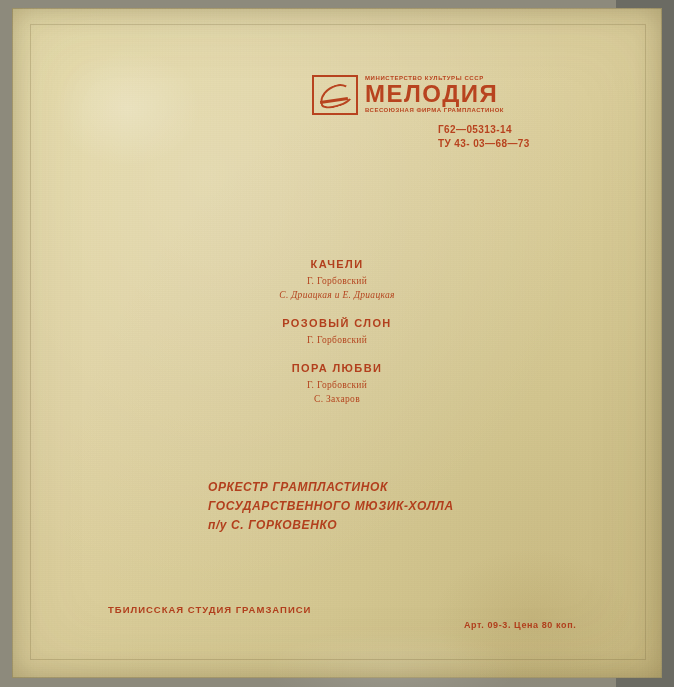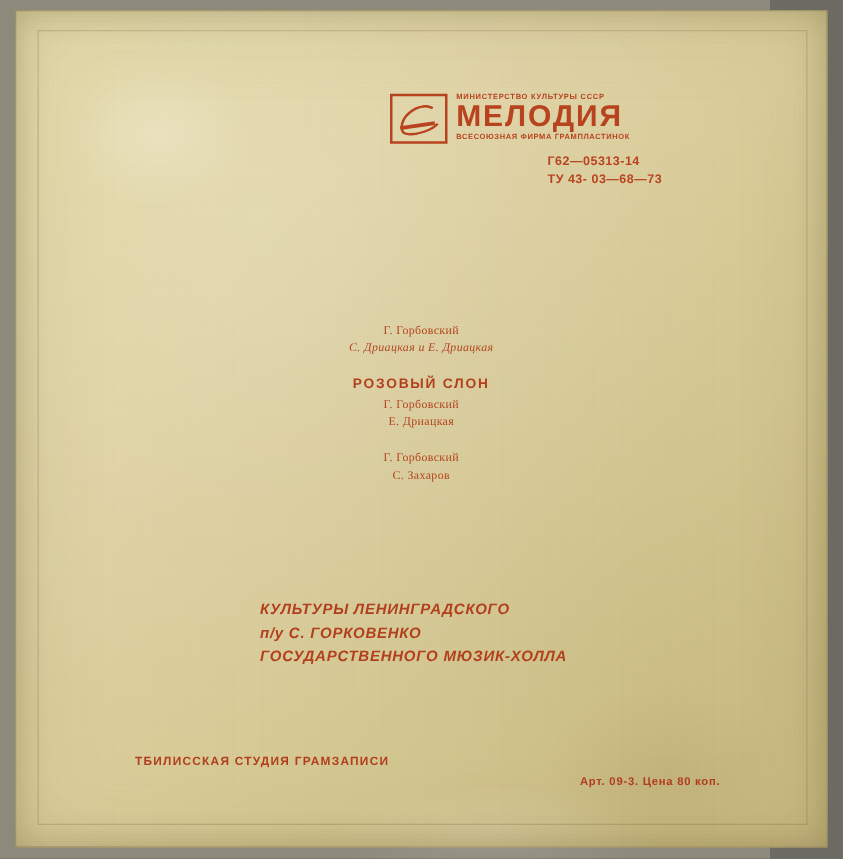--- a/index.html
+++ b/index.html
@@ -256,41 +256,42 @@
         <div id="catalog">
           <div>Г62—05313-14</div>
           <div>ТУ 43- 03—68—73</div>
         </div>
       </div>
 
 
       <div id="tracks">
 
         <div class="track">
+          <div class="track-title">КАЧЕЛИ</div>
           <div class="credit">Г. Горбовский</div>
           <div class="credit em">С. Дриацкая и Е. Дриацкая</div>
         </div>
 
         <div class="track">
           <div class="track-title">РОЗОВЫЙ СЛОН</div>
           <div class="credit">Г. Горбовский</div>
-          <div class="credit">Е. Дриацкая</div>
         </div>
 
         <div class="track">
+          <div class="track-title">ПОРА ЛЮБВИ</div>
           <div class="credit">Г. Горбовский</div>
           <div class="credit">С. Захаров</div>
         </div>
 
       </div>
 
       <div id="orchestra">
-        <div>КУЛЬТУРЫ ЛЕНИНГРАДСКОГО</div>
+        <div>ОРКЕСТР ГРАМПЛАСТИНОК</div>
+        <div>ГОСУДАРСТВЕННОГО МЮЗИК-ХОЛЛА</div>
         <div>п/у С. ГОРКОВЕНКО</div>
-        <div>ГОСУДАРСТВЕННОГО МЮЗИК-ХОЛЛА</div>
       </div>
 
       <div id="studio">ТБИЛИССКАЯ СТУДИЯ ГРАМЗАПИСИ</div>
       <div id="price">Арт. 09-3. Цена 80 коп.</div>
 
     </div>
 
     <div id="edgeshade"></div>
   </div>
 </div>

